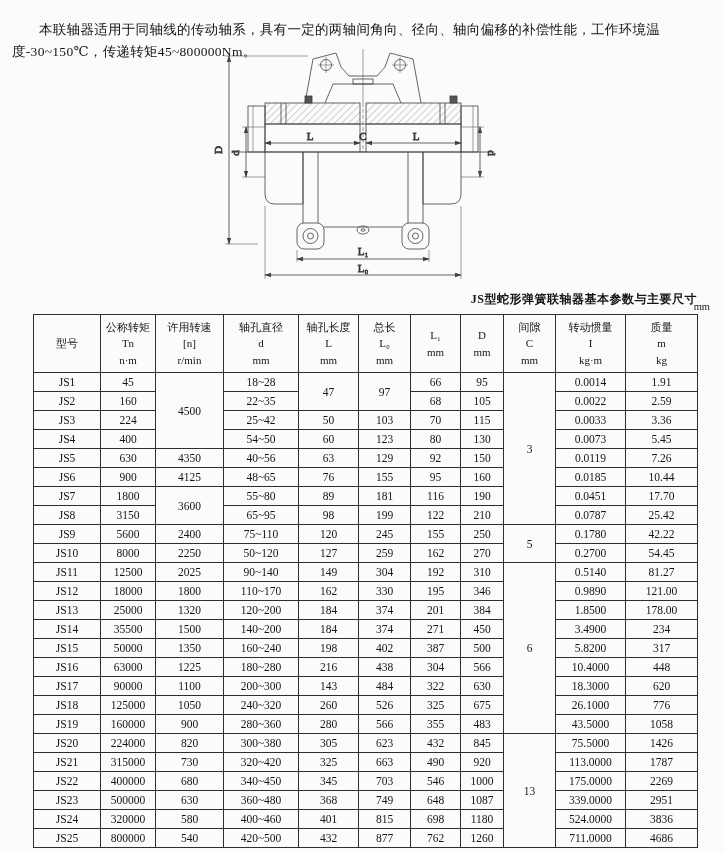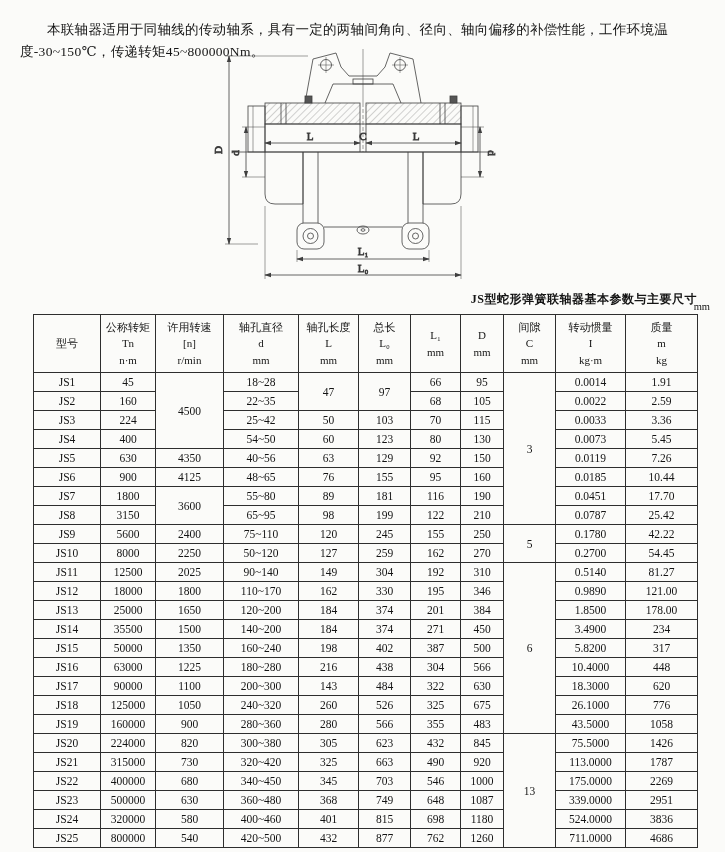--- a/index.html
+++ b/index.html
@@ -3,21 +3,21 @@
 <meta charset="utf-8">
 <style>
   html,body{margin:0;padding:0;}
   body{
     width:725px;height:852px;position:relative;
     background:#fbfbf9;overflow:hidden;
     font-family:"Liberation Serif","DejaVu Serif",serif;color:#141414;
   }
   .intro{
     position:absolute;left:12px;top:5px;width:702px;
-    font-size:13.5px;line-height:1.7;text-indent:2em;letter-spacing:.3px;margin-left:8px;
+    font-size:13.5px;line-height:1.7;text-indent:2em;letter-spacing:.3px;
   }
   .drawing{position:absolute;left:213px;top:46px;}
   .tbl-title{
     position:absolute;left:33px;top:291px;width:664px;
     text-align:right;font-weight:bold;font-size:12px;letter-spacing:.5px;
   }
   .unit-note{position:absolute;right:15px;top:301px;font-size:10.5px;}
   table.params{
     position:absolute;left:33px;top:314px;width:664px;
     border-collapse:collapse;table-layout:fixed;
@@ -332,21 +332,21 @@
         <td>162</td>
         <td>330</td>
         <td>195</td>
         <td>346</td>
         <td>0.9890</td>
         <td>121.00</td>
       </tr>
       <tr>
         <td>JS13</td>
         <td>25000</td>
-        <td>1650</td>
+        <td>1320</td>
         <td>120~200</td>
         <td>184</td>
         <td>374</td>
         <td>201</td>
         <td>384</td>
         <td>1.8500</td>
         <td>178.00</td>
       </tr>
       <tr>
         <td>JS14</td>

